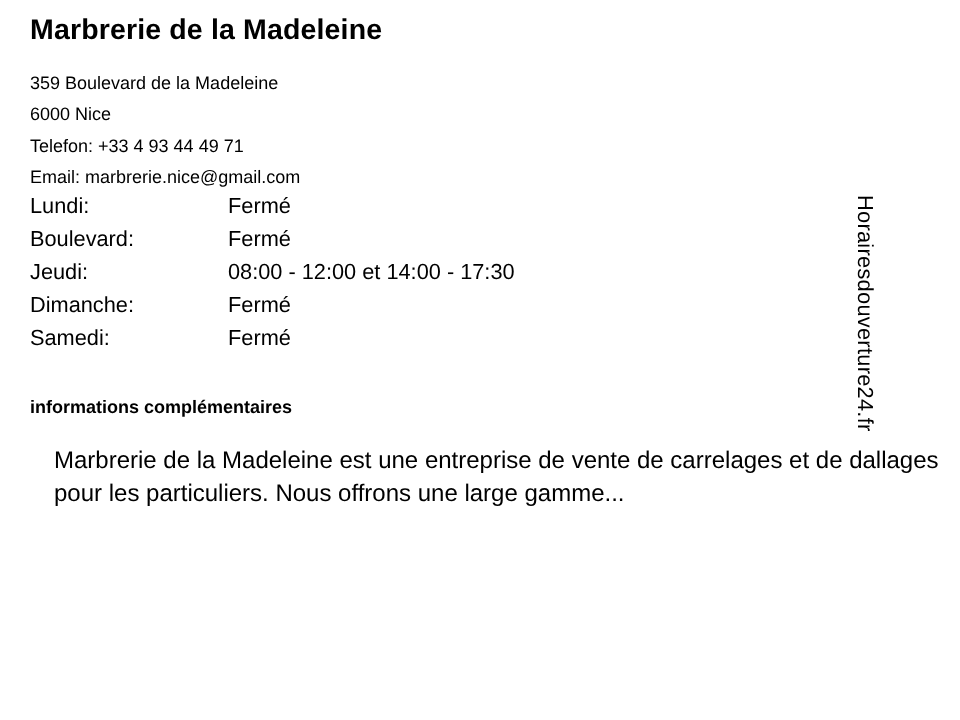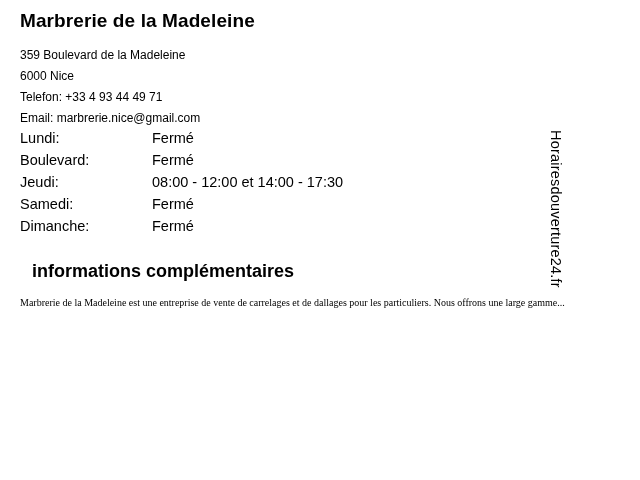--- a/index.html
+++ b/index.html
@@ -13,20 +13,21 @@
     font-family: "Liberation Sans", sans-serif;
     color: #000000;
     overflow: hidden;
     position: relative;
   }
   .page {
     position: absolute;
     left: 0; top: 0;
     width: 572px;
     height: 480px;
+    padding-left: 20px;
   }
   .content {
     position: absolute;
     left: 20px;
     top: 10px;
     width: 595px;
   }
   .title {
     font-size: 19px;
     font-weight: bold;
@@ -54,31 +55,30 @@
     padding: 0 0 4px 0;
     line-height: 18px;
     vertical-align: top;
     white-space: nowrap;
   }
   table.hours td.day {
     width: 124px;
     padding-right: 8px;
   }
   .info-head {
-    font-size: 18px;
+    font-size: 12px;
     font-weight: bold;
-    margin: 22px 0 11px 12px;
+    margin: 22px 0 11px 0;
     line-height: 20px;
   }
   .info-body {
-    font-size: 10px;
+    font-size: 16px;
     line-height: 22px;
-    margin: 0;
+    margin: 16px;
     width: 596px;
-    font-family: Liberation Serif, serif;
   }
   .sidebar-label {
     position: absolute;
     right: 6px;
     top: 130px;
     width: 22px;
     font-size: 14.5px;
     line-height: 20px;
     white-space: nowrap;
     writing-mode: vertical-rl;
@@ -109,25 +109,25 @@
         </tr>
         <tr>
           <td class="day">Boulevard:</td>
           <td class="val">Fermé</td>
         </tr>
         <tr>
           <td class="day">Jeudi:</td>
           <td class="val">08:00 - 12:00 et 14:00 - 17:30</td>
         </tr>
         <tr>
-          <td class="day">Samedi:</td>
+          <td class="day">Dimanche:</td>
           <td class="val">Fermé</td>
         </tr>
         <tr>
-          <td class="day">Dimanche:</td>
+          <td class="day">Samedi:</td>
           <td class="val">Fermé</td>
         </tr>
       </tbody>
     </table>
 
     <h2 class="info-head">informations complémentaires</h2>
     <p class="info-body">Marbrerie de la Madeleine est une entreprise de vente de carrelages et de dallages pour les particuliers. Nous offrons une large gamme...</p>
 
   </div>
 

